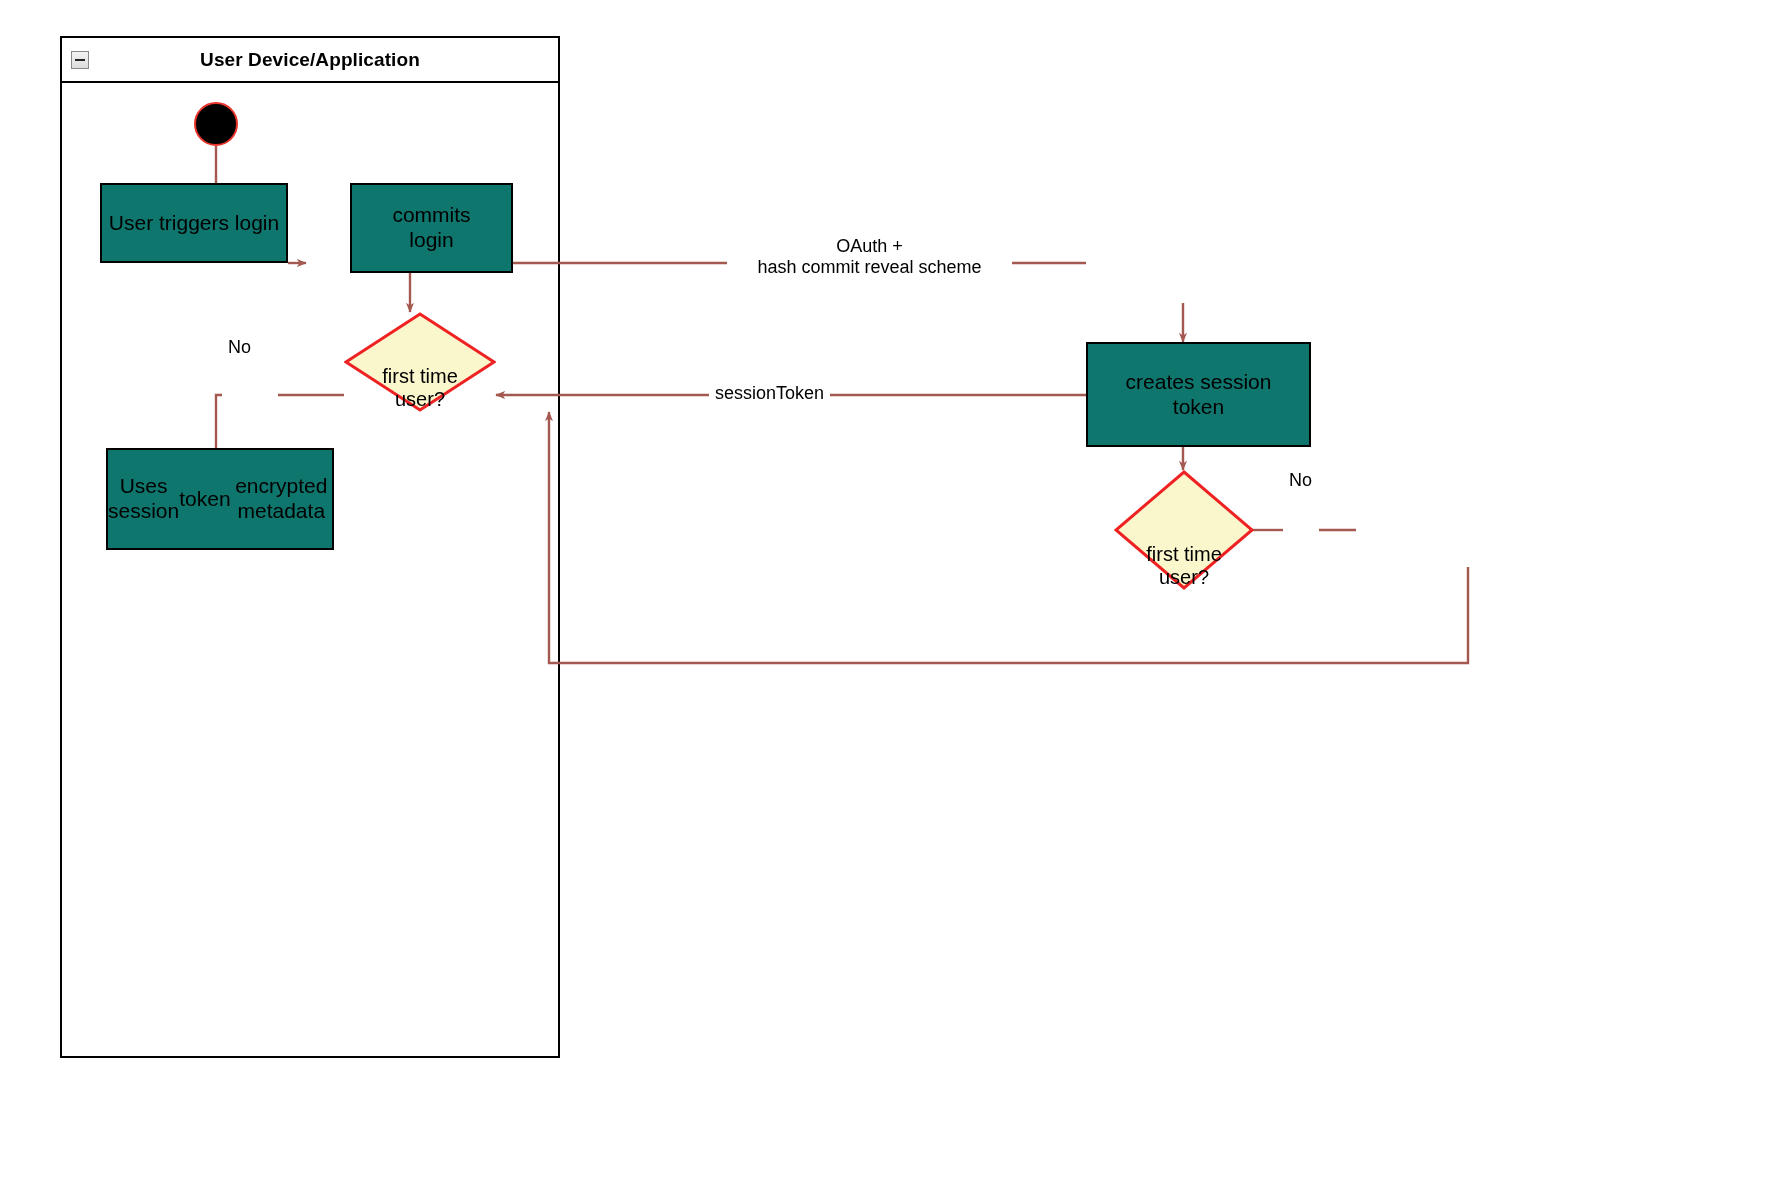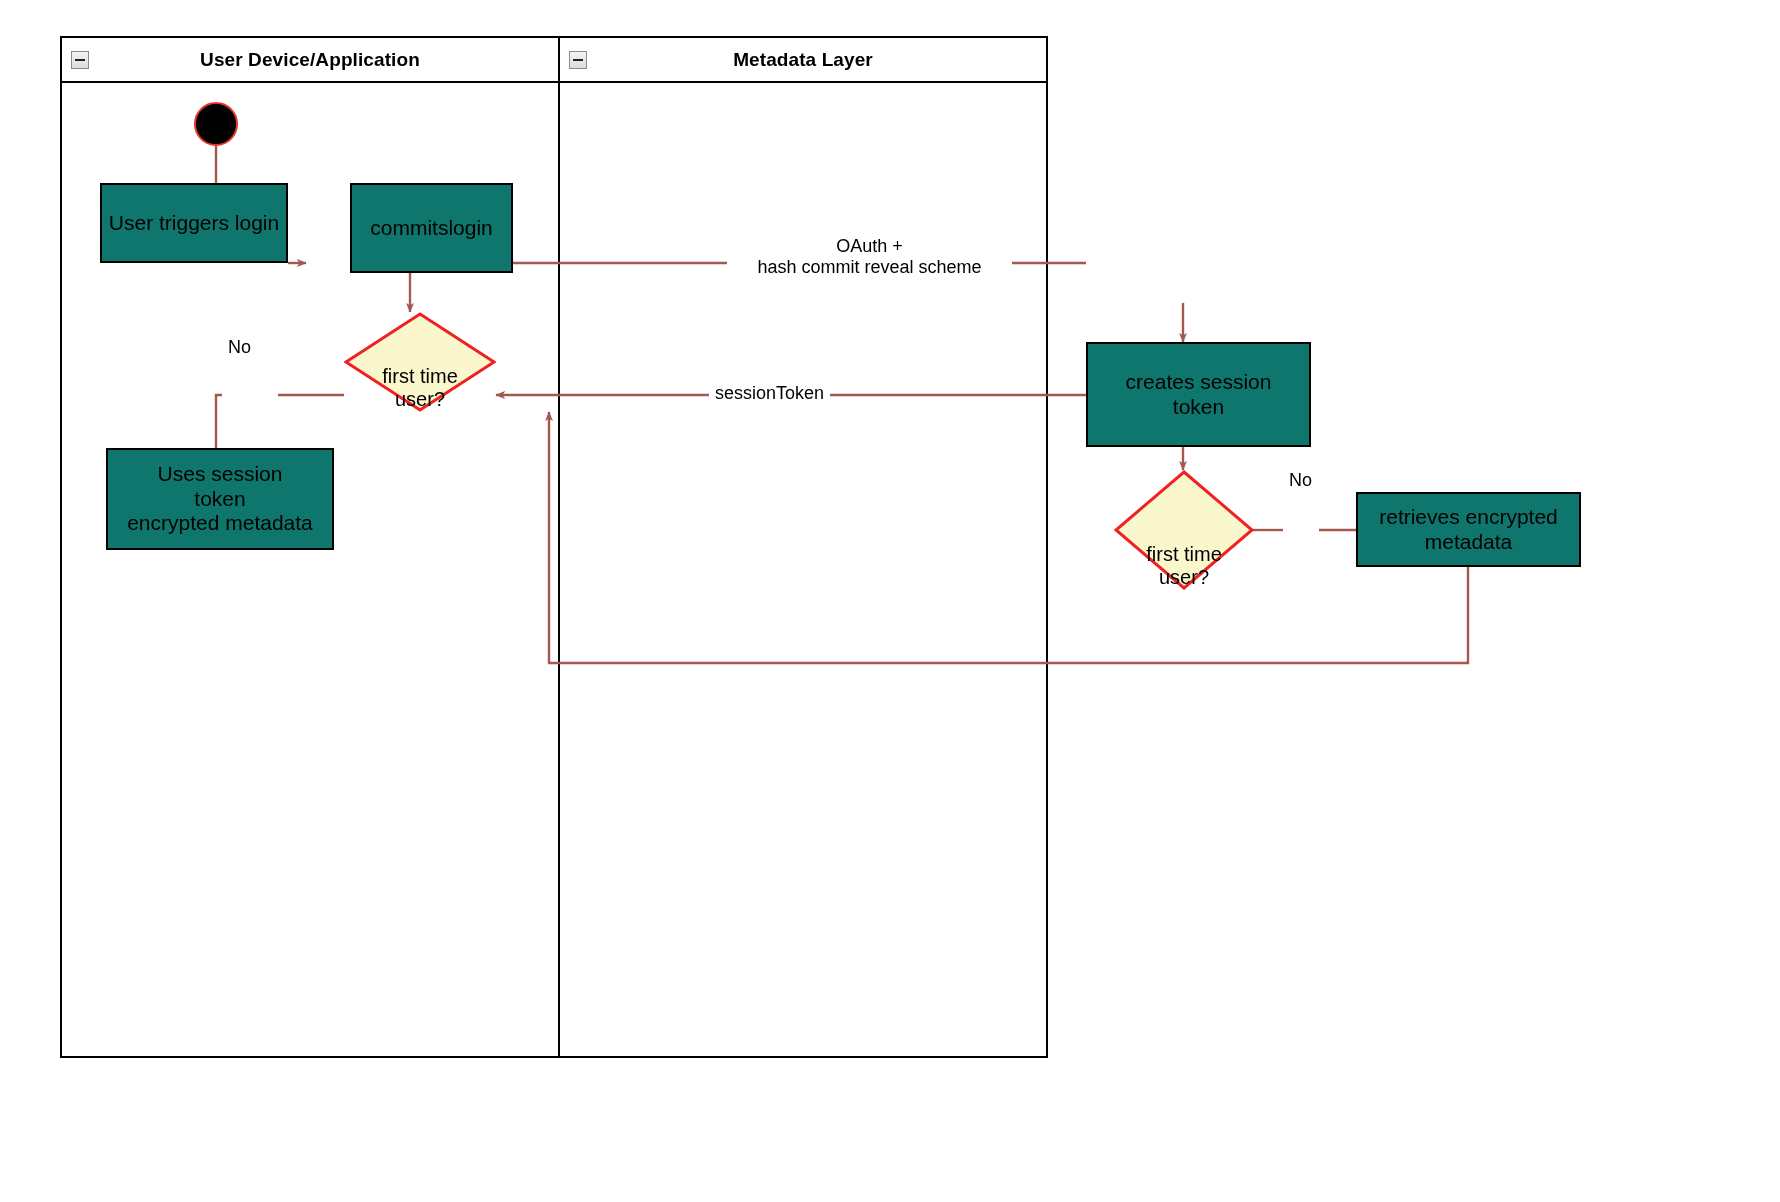--- a/index.html
+++ b/index.html
@@ -139,26 +139,20 @@
 
 <div id="canvas">
 
   <div class="lane" style="left:60px; width:500px;">
     <div class="lane-header">
       <div class="collapse-box"></div>
       <div class="lane-title">User Device/Application</div>
     </div>
   </div>
 
-  <div class="lane" style="left:558px; width:490px;">
-    <div class="lane-header">
-      <div class="collapse-box"></div>
-      <div class="lane-title">Metadata Layer</div>
-    </div>
-  </div>
 
 
   <svg class="edges" viewBox="0 0 1780 1202" width="1780" height="1202">
     <defs>
       <marker id="ah" markerWidth="12" markerHeight="12" refX="9.2" refY="4" orient="auto" markerUnits="userSpaceOnUse">
         <path d="M0,0 L10,4 L0,8 L2.6,4 z" fill="#a35850"></path>
       </marker>
       <marker id="ahr" markerWidth="12" markerHeight="12" refX="9.2" refY="4" orient="auto" markerUnits="userSpaceOnUse">
         <path d="M0,0 L10,4 L0,8 L2.6,4 z" fill="#a35850"></path>
       </marker>
@@ -191,36 +185,36 @@
       <path d="M1468,567 L1468,663 L549,663 L549,412" marker-end="url(#ah)"></path>
     </g>
   </svg>
 
   <div class="start-node" style="left:194px; top:102px;"></div>
 
   <div class="node rect" style="left:100px; top:183px; width:188px; height:80px;">
     <span>User triggers login</span>
   </div>
 
-  <div class="node rect" style="left:350px; top:183px; width:163px; height:90px; flex-direction:row;">
+  <div class="node rect" style="left:350px; top:183px; width:163px; height:90px; flex-direction:column;">
     <span>commits</span>
     <span>login</span>
   </div>
 
   <div class="diamond-wrap" style="left:344px; top:312px; width:152px; height:100px;">
     <svg width="152" height="100" viewBox="0 0 152 100">
       <polygon points="76,2 150,50 76,98 2,50" fill="#fbf7cd" stroke="#ee2222" stroke-width="3"></polygon>
     </svg>
     <div class="diamond-label" style="flex-direction:column;">
       <span>first time</span>
       <span>user?</span>
     </div>
   </div>
 
-  <div class="node rect" style="left:106px; top:448px; width:228px; height:102px; flex-direction:column;">
+  <div class="node rect" style="left:106px; top:448px; width:228px; height:102px; flex-direction:row;">
     <span>Uses session</span>
     <span>token</span>
     <span>encrypted metadata</span>
   </div>
 
 
   <div class="node rect" style="left:1086px; top:342px; width:225px; height:105px; flex-direction:column;text-align:right;">
     <span>creates session</span>
     <span>token</span>
   </div>
@@ -228,24 +222,20 @@
   <div class="diamond-wrap" style="left:1114px; top:470px; width:140px; height:120px;">
     <svg width="140" height="120" viewBox="0 0 140 120">
       <polygon points="70,2 138,60 70,118 2,60" fill="#fbf7cd" stroke="#ee2222" stroke-width="3"></polygon>
     </svg>
     <div class="diamond-label" style="flex-direction:column;">
       <span>first time</span>
       <span>user?</span>
     </div>
   </div>
 
-  <div class="node rect" style="left:1356px; top:492px; width:225px; height:75px; flex-direction:column;">
-    <span>retrieves encrypted</span>
-    <span>metadata</span>
-  </div>
 
   <div class="edge-label" style="left:727px; top:236px; width:273px; text-align:center;">
     <div>OAuth +</div>
     <div>hash commit reveal scheme</div>
   </div>
 
   <div class="edge-label" style="left:709px; top:383px;">sessionToken</div>
 
   <div class="edge-label" style="left:222px; top:337px;">No</div>
 

